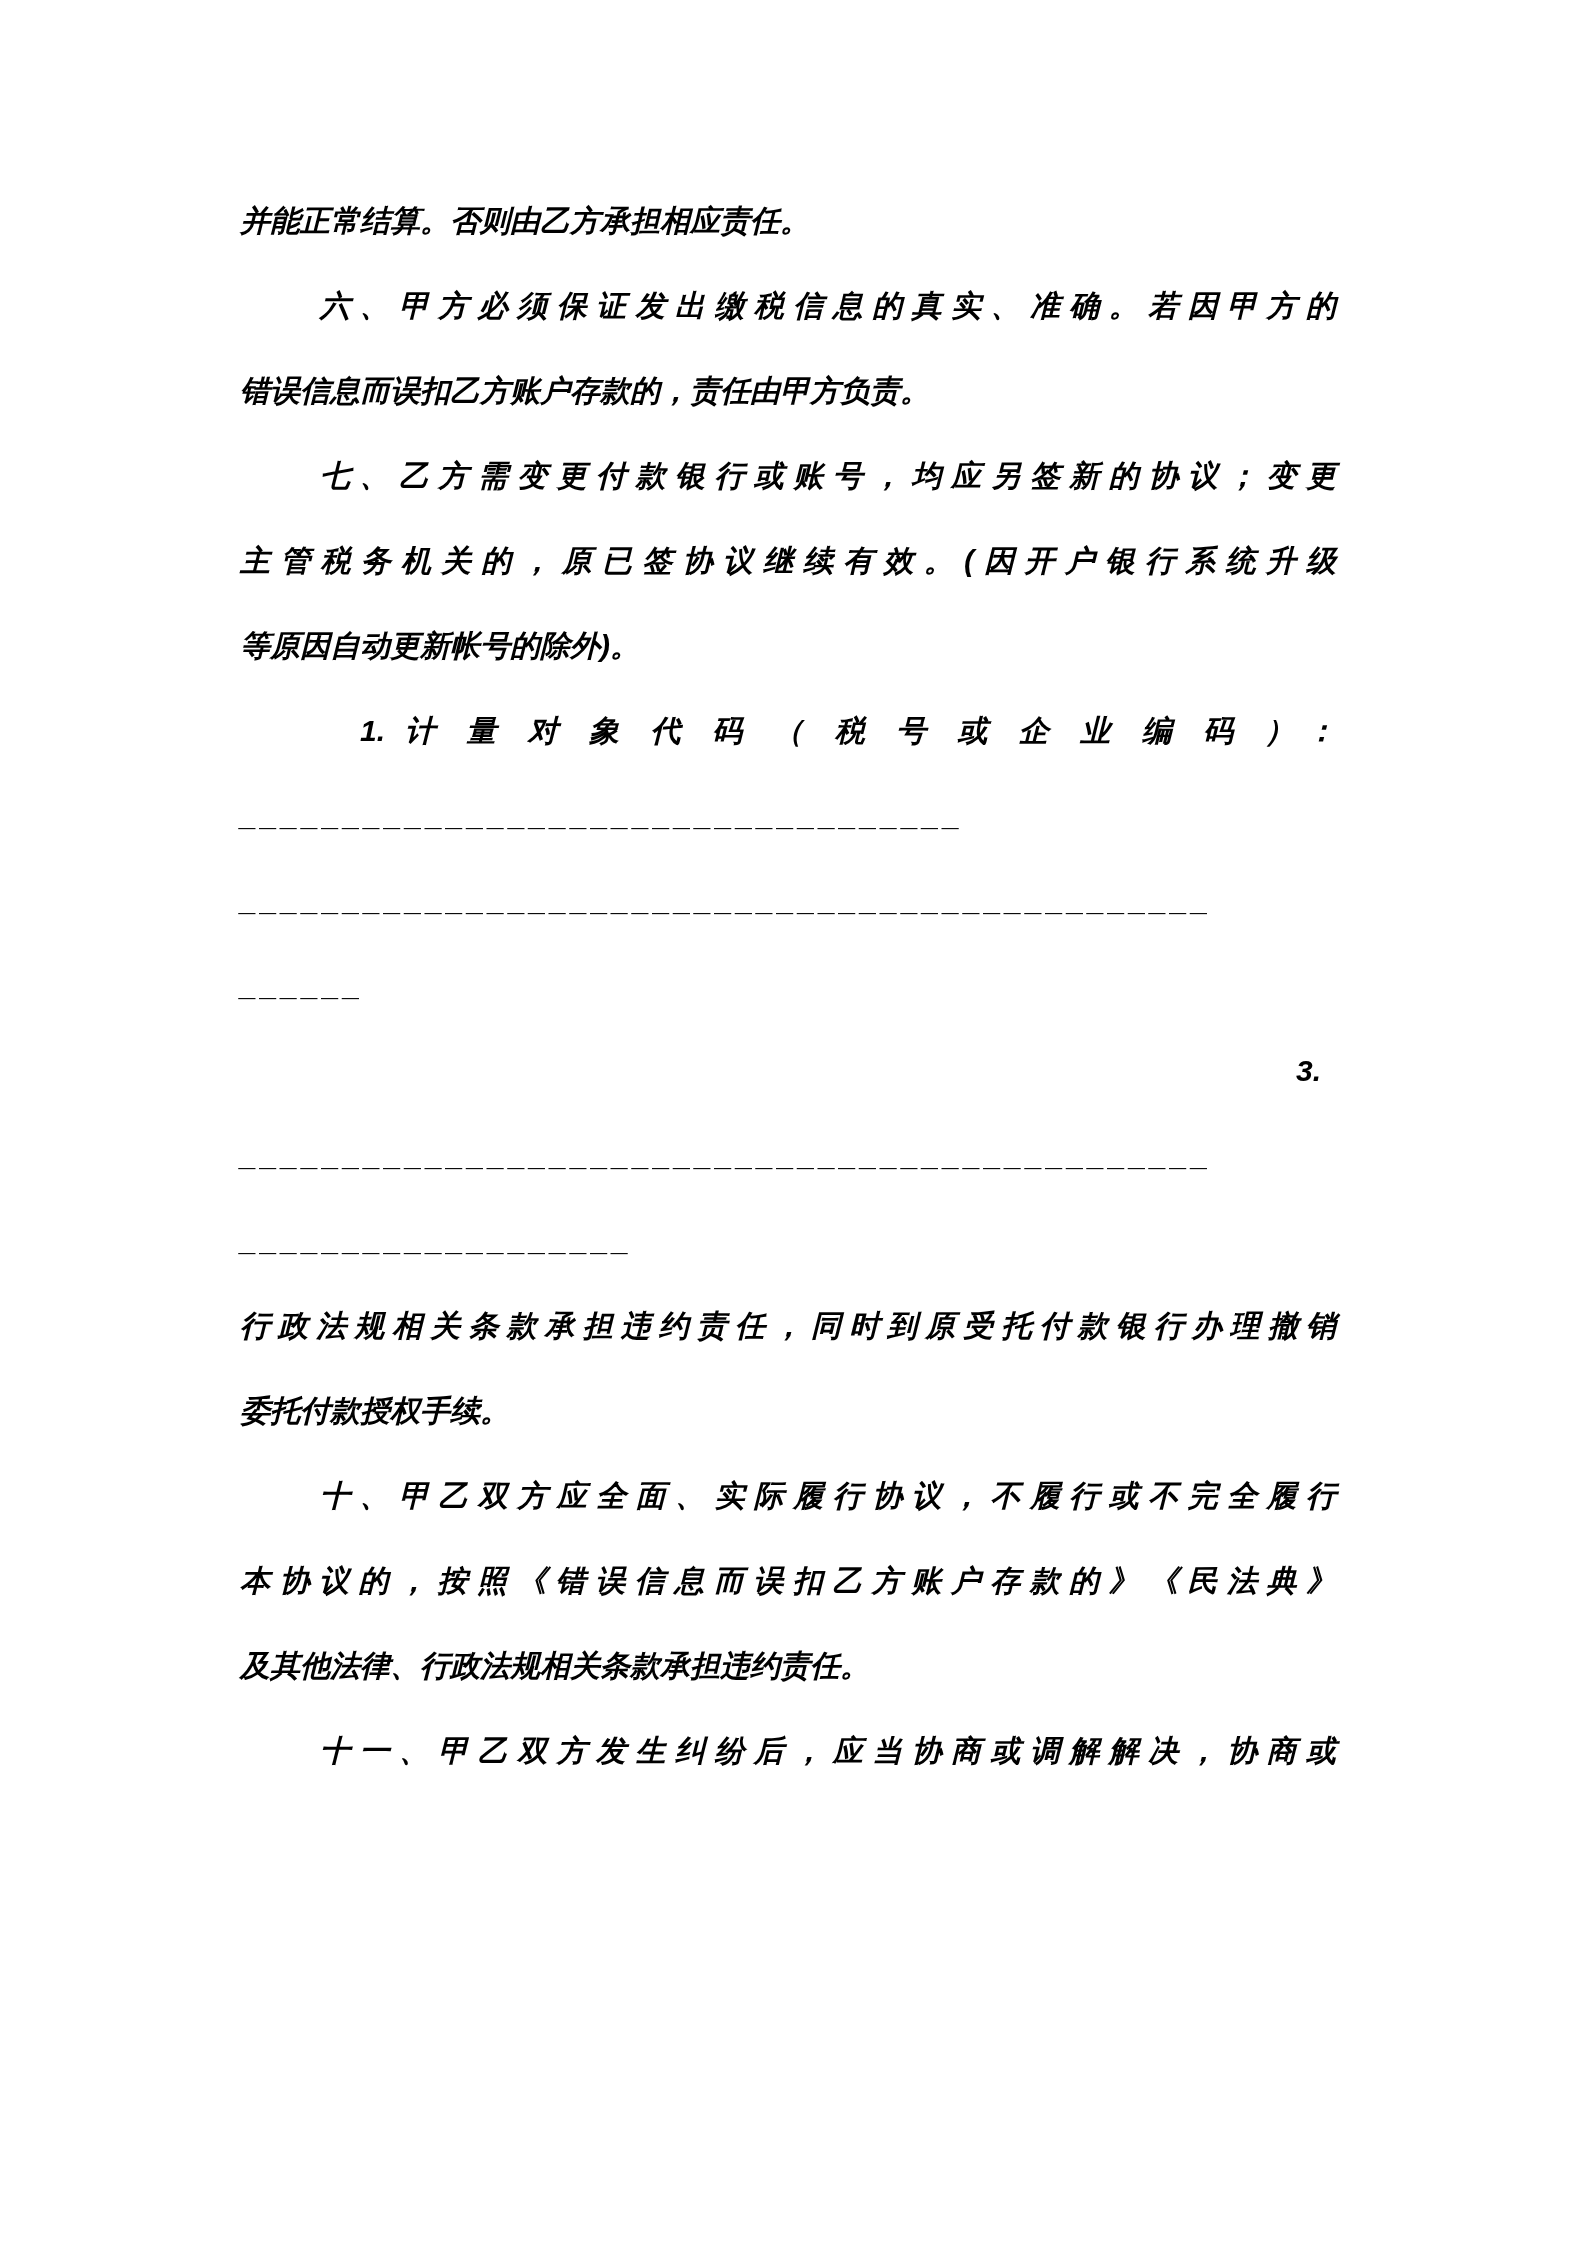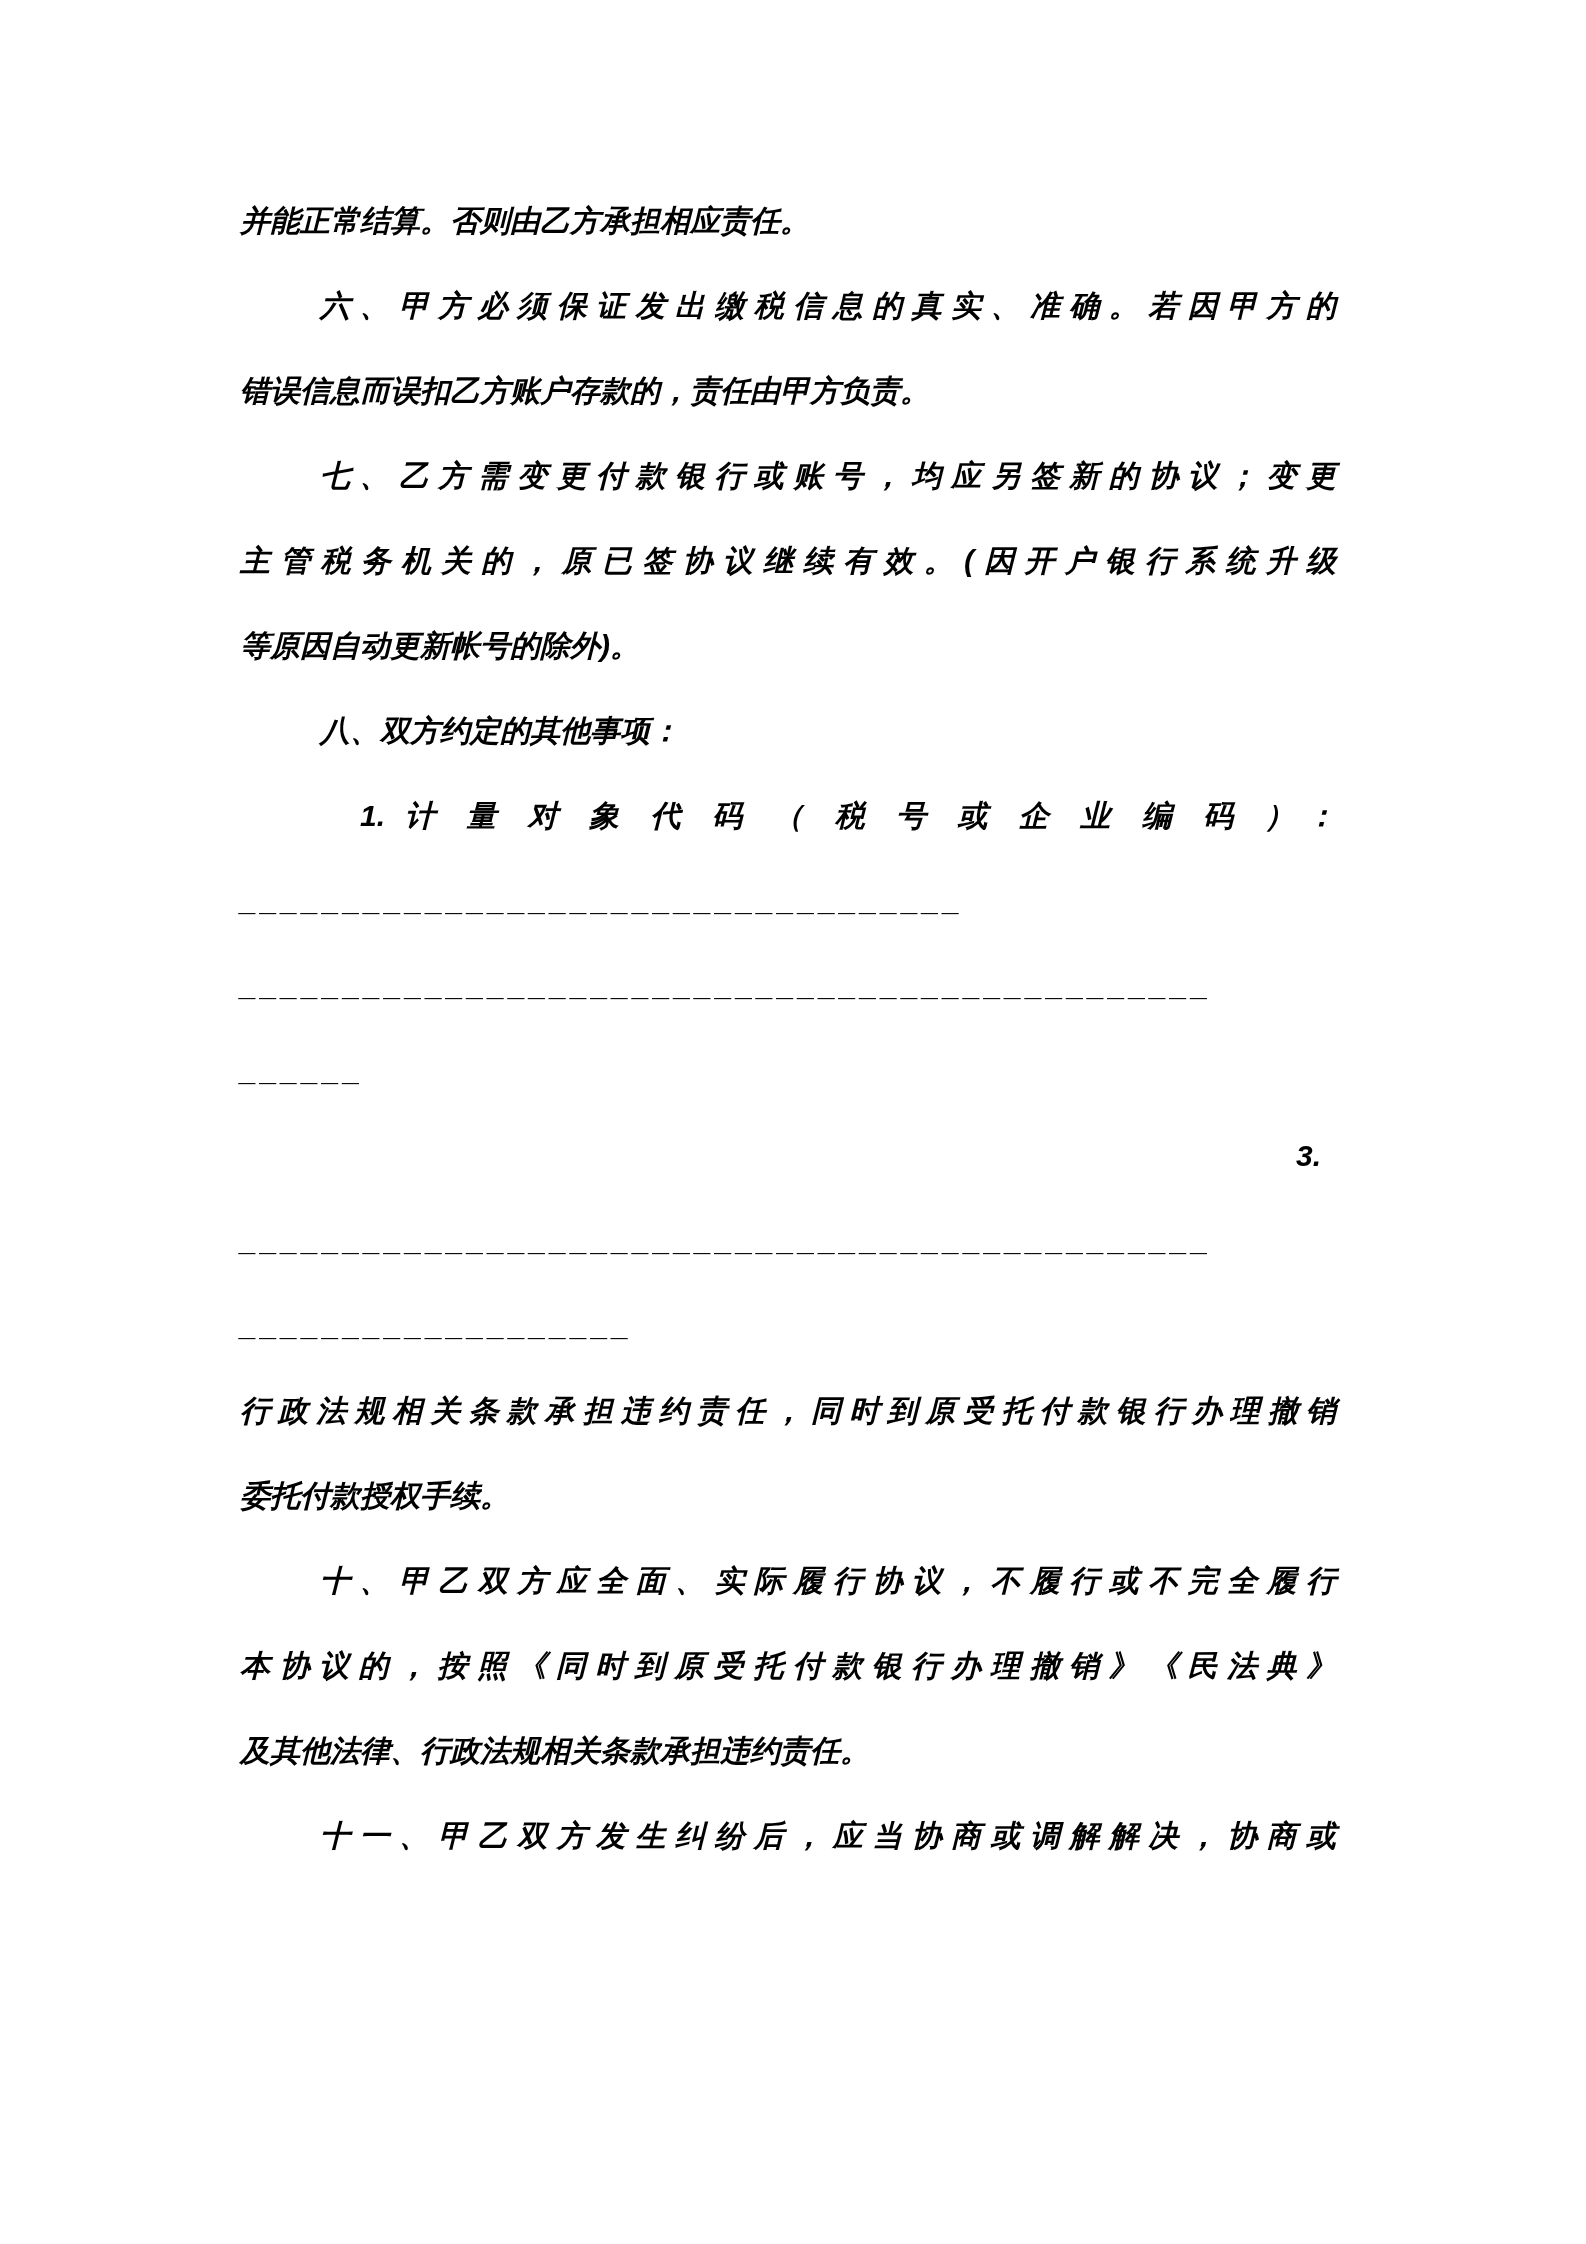--- a/index.html
+++ b/index.html
@@ -76,27 +76,26 @@
 </head>
 <body>
 
 <div class="page">
   <p class="doc-line">并能正常结算。否则由乙方承担相应责任。</p>
   <p class="doc-line indent-justify">六、甲方必须保证发出缴税信息的真实、准确。若因甲方的</p>
   <p class="doc-line">错误信息而误扣乙方账户存款的，责任由甲方负责。</p>
   <p class="doc-line indent-justify">七、乙方需变更付款银行或账号，均应另签新的协议；变更</p>
   <p class="doc-line justify">主管税务机关的，原已签协议继续有效。(因开户银行系统升级</p>
   <p class="doc-line">等原因自动更新帐号的除外)。</p>
-  <p class="doc-line indent">八、双方约定的其他事项：</p>
   <p class="doc-line spread1">1. 计 量 对 象 代 码 （ 税 号 或 企 业 编 码 ）：</p>
   <p class="doc-line uline">___________________________________</p>
   <p class="doc-line uline">_______________________________________________</p>
   <p class="doc-line uline">______</p>
   <p class="doc-line right">3.</p>
   <p class="doc-line uline">_______________________________________________</p>
   <p class="doc-line uline">___________________</p>
   <p class="doc-line justify">行政法规相关条款承担违约责任，同时到原受托付款银行办理撤销</p>
   <p class="doc-line">委托付款授权手续。</p>
   <p class="doc-line indent-justify">十、甲乙双方应全面、实际履行协议，不履行或不完全履行</p>
-  <p class="doc-line justify">本协议的，按照《同时到原受托付款银行办理撤销》《民法典》</p>
+  <p class="doc-line justify">本协议的，按照《错误信息而误扣乙方账户存款的》《民法典》</p>
   <p class="doc-line">及其他法律、行政法规相关条款承担违约责任。</p>
   <p class="doc-line indent-justify">十一、甲乙双方发生纠纷后，应当协商或调解解决，协商或</p>
 </div>
 
 </body></html>

